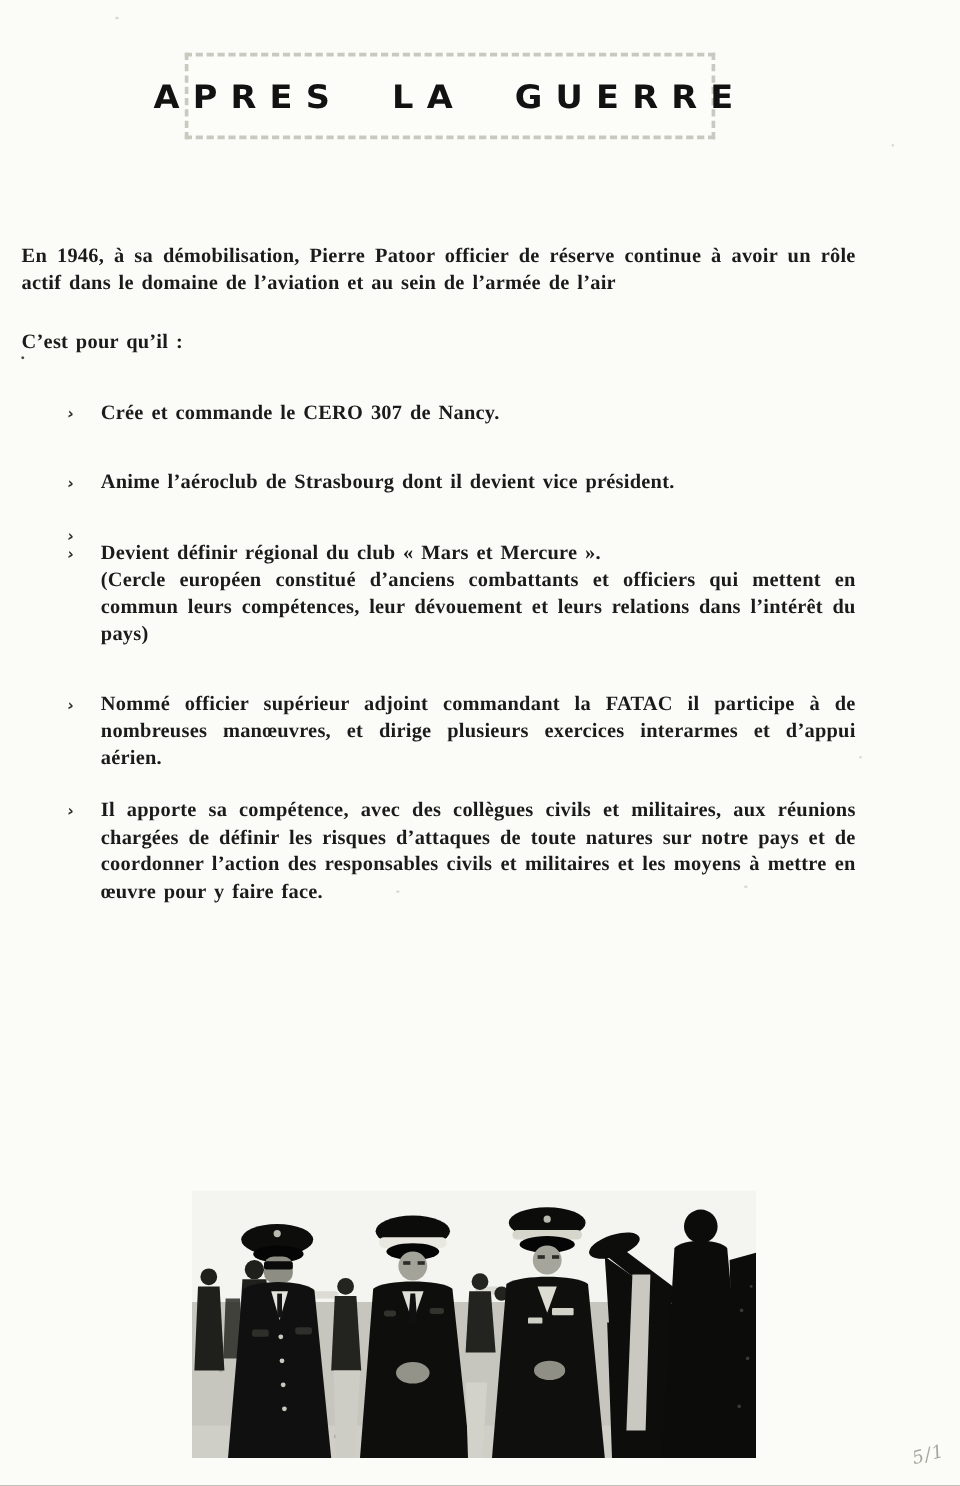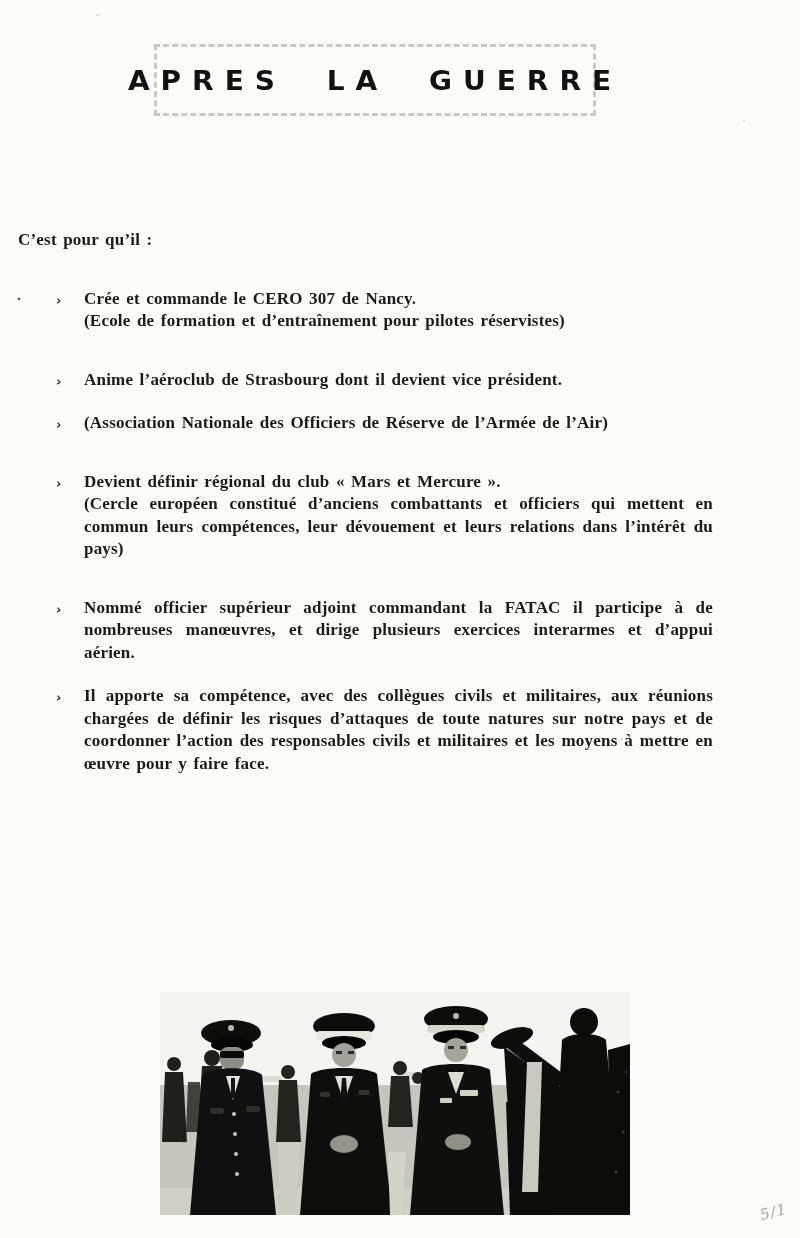--- a/index.html
+++ b/index.html
@@ -57,36 +57,35 @@
 </head>
 <body>
 
 <div class="page">
 
   <div class="title-box">
     <span class="title-text">APRES  LA  GUERRE</span>
   </div>
 
   <div class="content">
+    <p class="intro">En 1946, à sa  démobilisation, Pierre Patoor officier de réserve continue à avoir un rôle actif dans le domaine de l’aviation et au sein de l’armée de l’air</p>
     <span class="stray-dot">.</span>
     <p class="lead-in">C’est pour qu’il :</p>
 
     <ul class="points">
       <li>
         <span class="bullet-arrow">›</span>
         <span class="b-main">Crée et commande le CERO 307 de Nancy.</span>
-        <span class="b-detail">(Ecole de formation et d’entraînement pour pilotes réservistes)</span>
       </li>
       <li>
         <span class="bullet-arrow">›</span>
         <span class="b-main">Anime l’aéroclub de Strasbourg dont il devient vice président.</span>
       </li>
       <li>
         <span class="bullet-arrow">›</span>
-        <span class="b-detail">(Association Nationale des Officiers de Réserve de l’Armée de l’Air)</span>
       </li>
       <li>
         <span class="bullet-arrow">›</span>
         <span class="b-main">Devient définir régional du club « Mars et Mercure ».</span>
         <span class="b-detail">(Cercle européen constitué d’anciens combattants et officiers qui mettent en commun leurs compétences, leur dévouement et leurs relations dans l’intérêt du pays)</span>
       </li>
       <li>
         <span class="bullet-arrow">›</span>
         <span class="b-main">Nommé officier supérieur adjoint commandant la FATAC il participe à de nombreuses manœuvres, et dirige plusieurs exercices interarmes et d’appui aérien.</span>
       </li>

